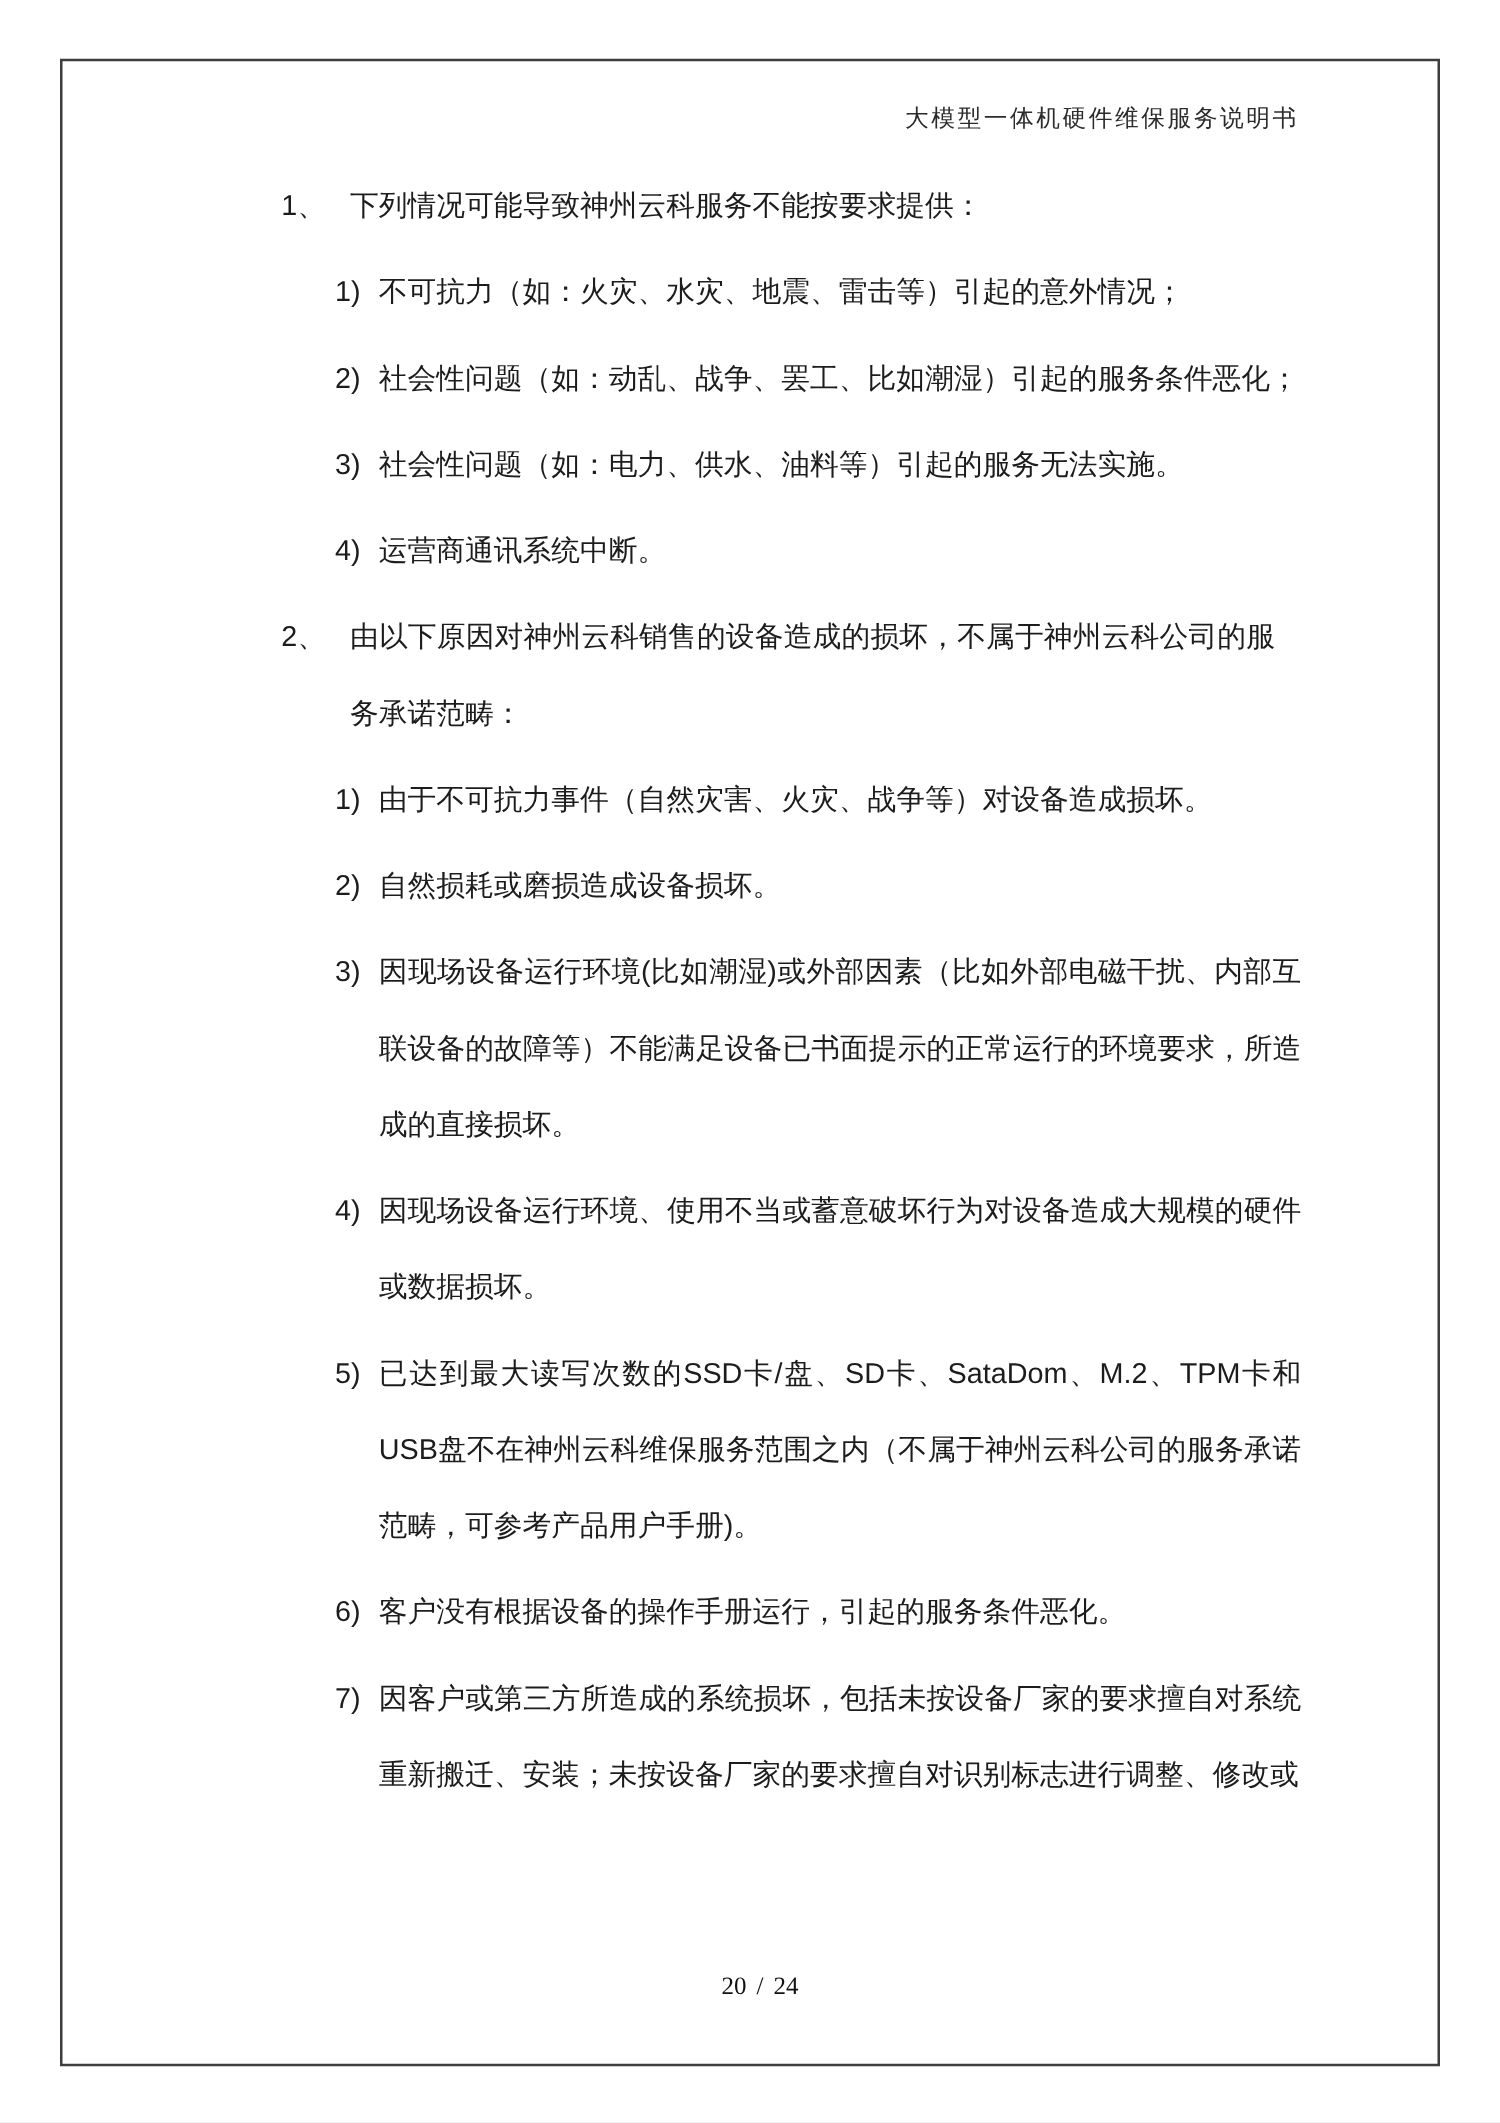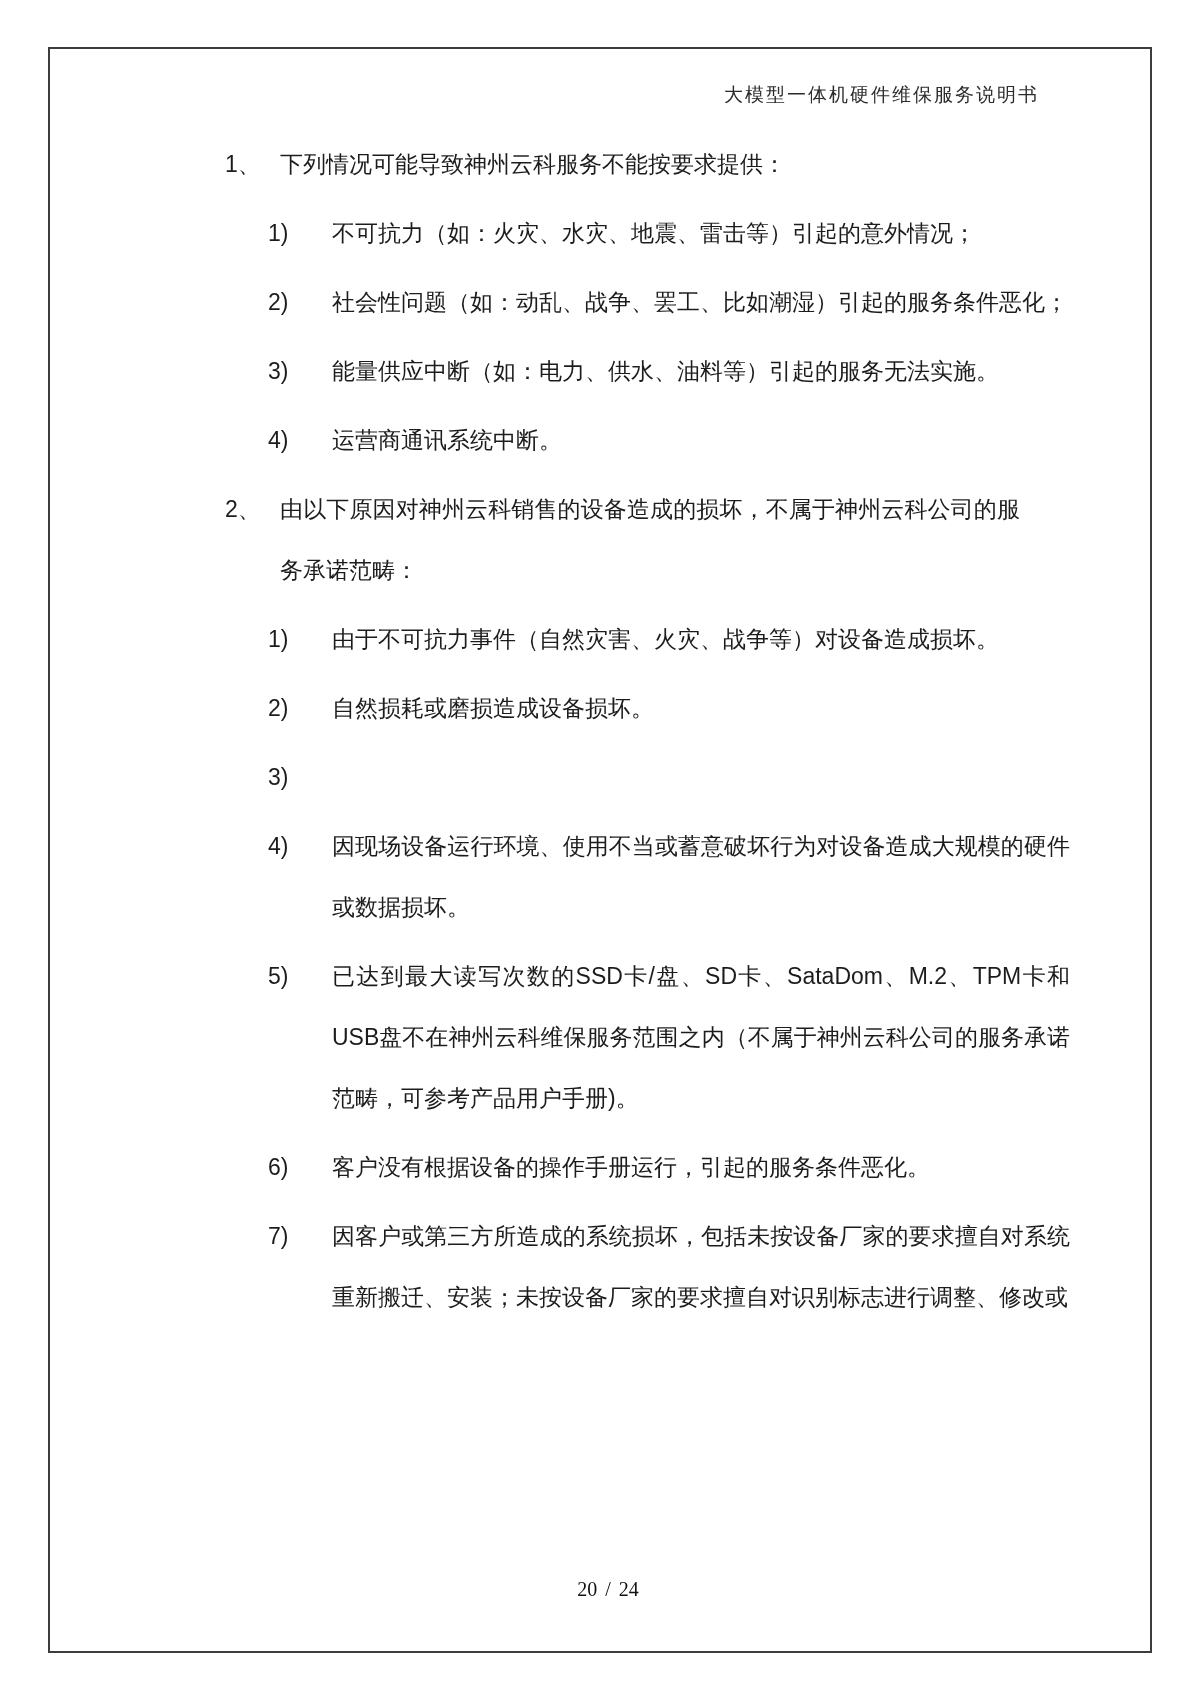--- a/index.html
+++ b/index.html
@@ -66,21 +66,20 @@
     margin-bottom: 8px;
   }
   .item-num {
     flex: none;
     width: 35px;
   }
   .item-text {
     flex: none;
     width: 738px;
     text-align: justify;
-    margin-left: 29px;
   }
   .footer {
     position: absolute;
     top: 1578px;
     left: 0;
     width: 100%;
     text-align: center;
     font-family: "Liberation Serif", serif;
     font-size: 20px;
     color: #111;
@@ -112,21 +111,21 @@
     <div class="item">
       <span class="item-num">1)</span>
       <span class="item-text">不可抗力（如：火灾、水灾、地震、雷击等）引起的意外情况；</span>
     </div>
     <div class="item">
       <span class="item-num">2)</span>
       <span class="item-text">社会性问题（如：动乱、战争、罢工、比如潮湿）引起的服务条件恶化；</span>
     </div>
     <div class="item">
       <span class="item-num">3)</span>
-      <span class="item-text">能量供应中断（如：电力、供水、油料等）引起的服务无法实施。</span>
+      <span class="item-text">社会性问题（如：电力、供水、油料等）引起的服务无法实施。</span>
     </div>
     <div class="item">
       <span class="item-num">4)</span>
       <span class="item-text">运营商通讯系统中断。</span>
     </div>
 
     <div class="section-head">
       <span class="section-num">2、</span>
       <span class="section-text">由以下原因对神州云科销售的设备造成的损坏，不属于神州云科公司的服务承诺范畴：</span>
     </div>
@@ -134,20 +133,21 @@
     <div class="item">
       <span class="item-num">1)</span>
       <span class="item-text">由于不可抗力事件（自然灾害、火灾、战争等）对设备造成损坏。</span>
     </div>
     <div class="item">
       <span class="item-num">2)</span>
       <span class="item-text">自然损耗或磨损造成设备损坏。</span>
     </div>
     <div class="item">
       <span class="item-num">3)</span>
+      <span class="item-text">因现场设备运行环境(比如潮湿)或外部因素（比如外部电磁干扰、内部互联设备的故障等）不能满足设备已书面提示的正常运行的环境要求，所造成的直接损坏。</span>
     </div>
     <div class="item">
       <span class="item-num">4)</span>
       <span class="item-text">因现场设备运行环境、使用不当或蓄意破坏行为对设备造成大规模的硬件或数据损坏。</span>
     </div>
     <div class="item">
       <span class="item-num">5)</span>
       <span class="item-text">已达到最大读写次数的SSD卡/盘、SD卡、SataDom、M.2、TPM卡和USB盘不在神州云科维保服务范围之内（不属于神州云科公司的服务承诺范畴，可参考产品用户手册)。</span>
     </div>
     <div class="item">

